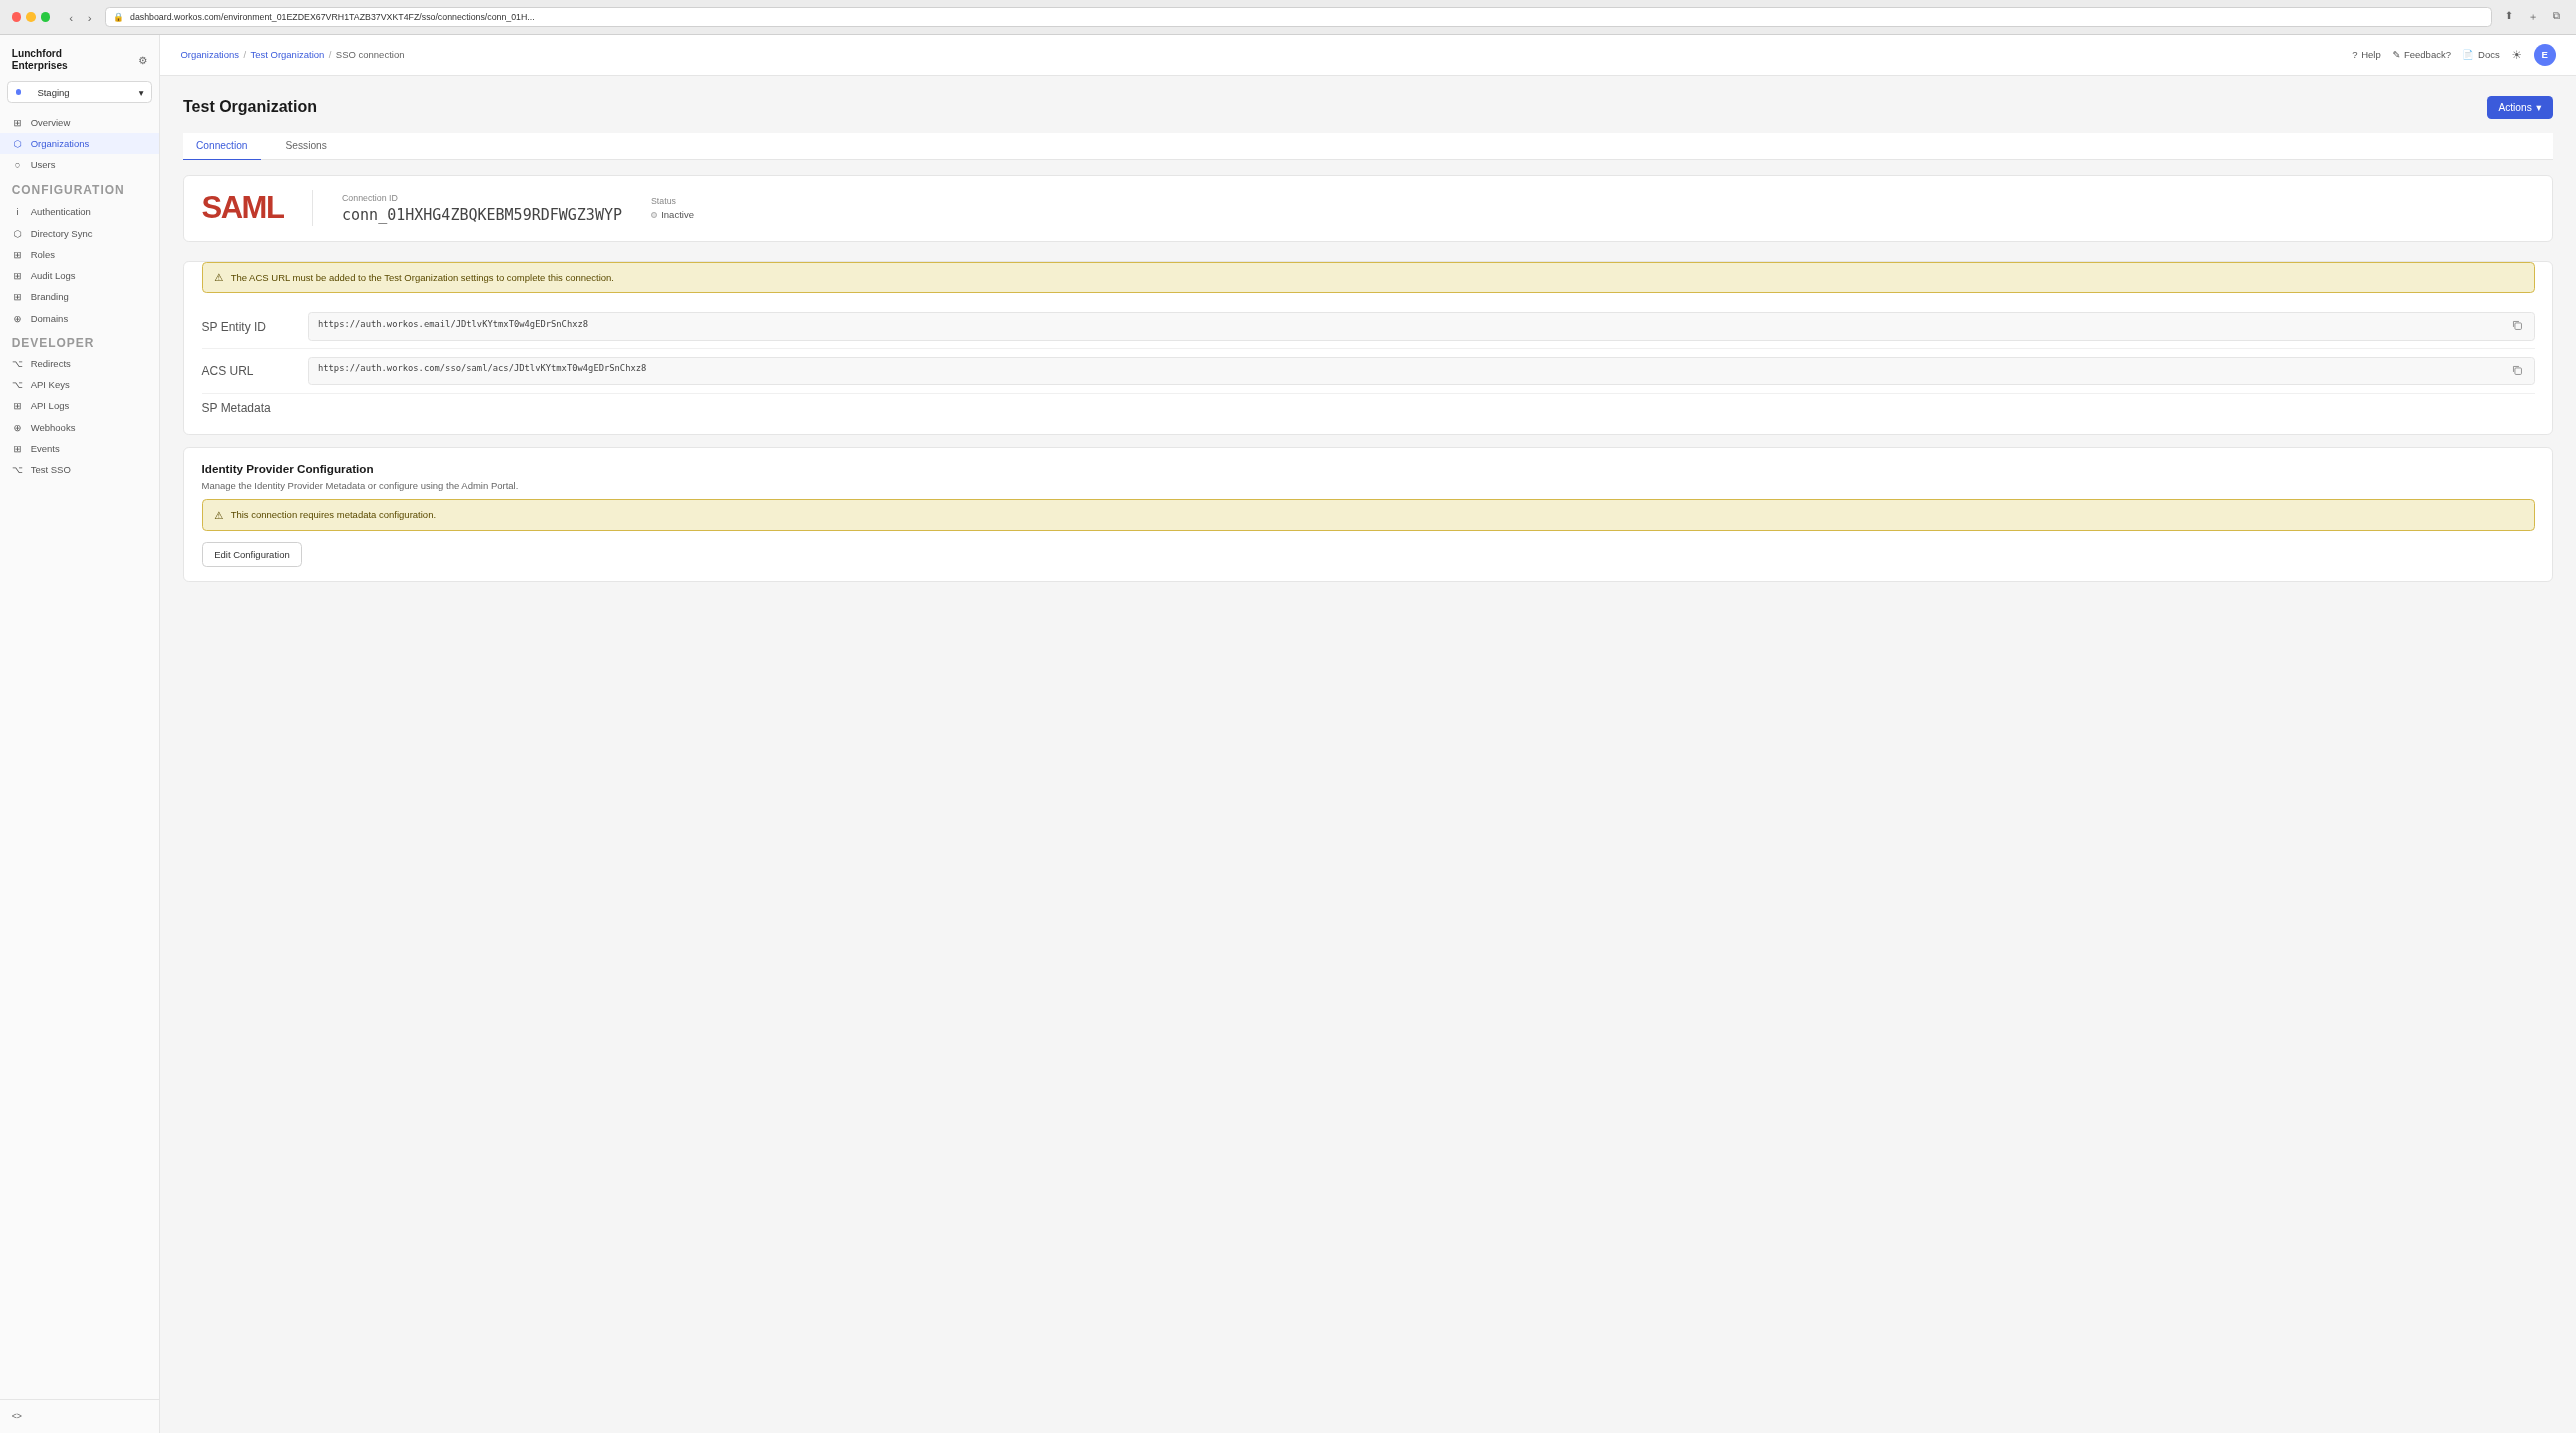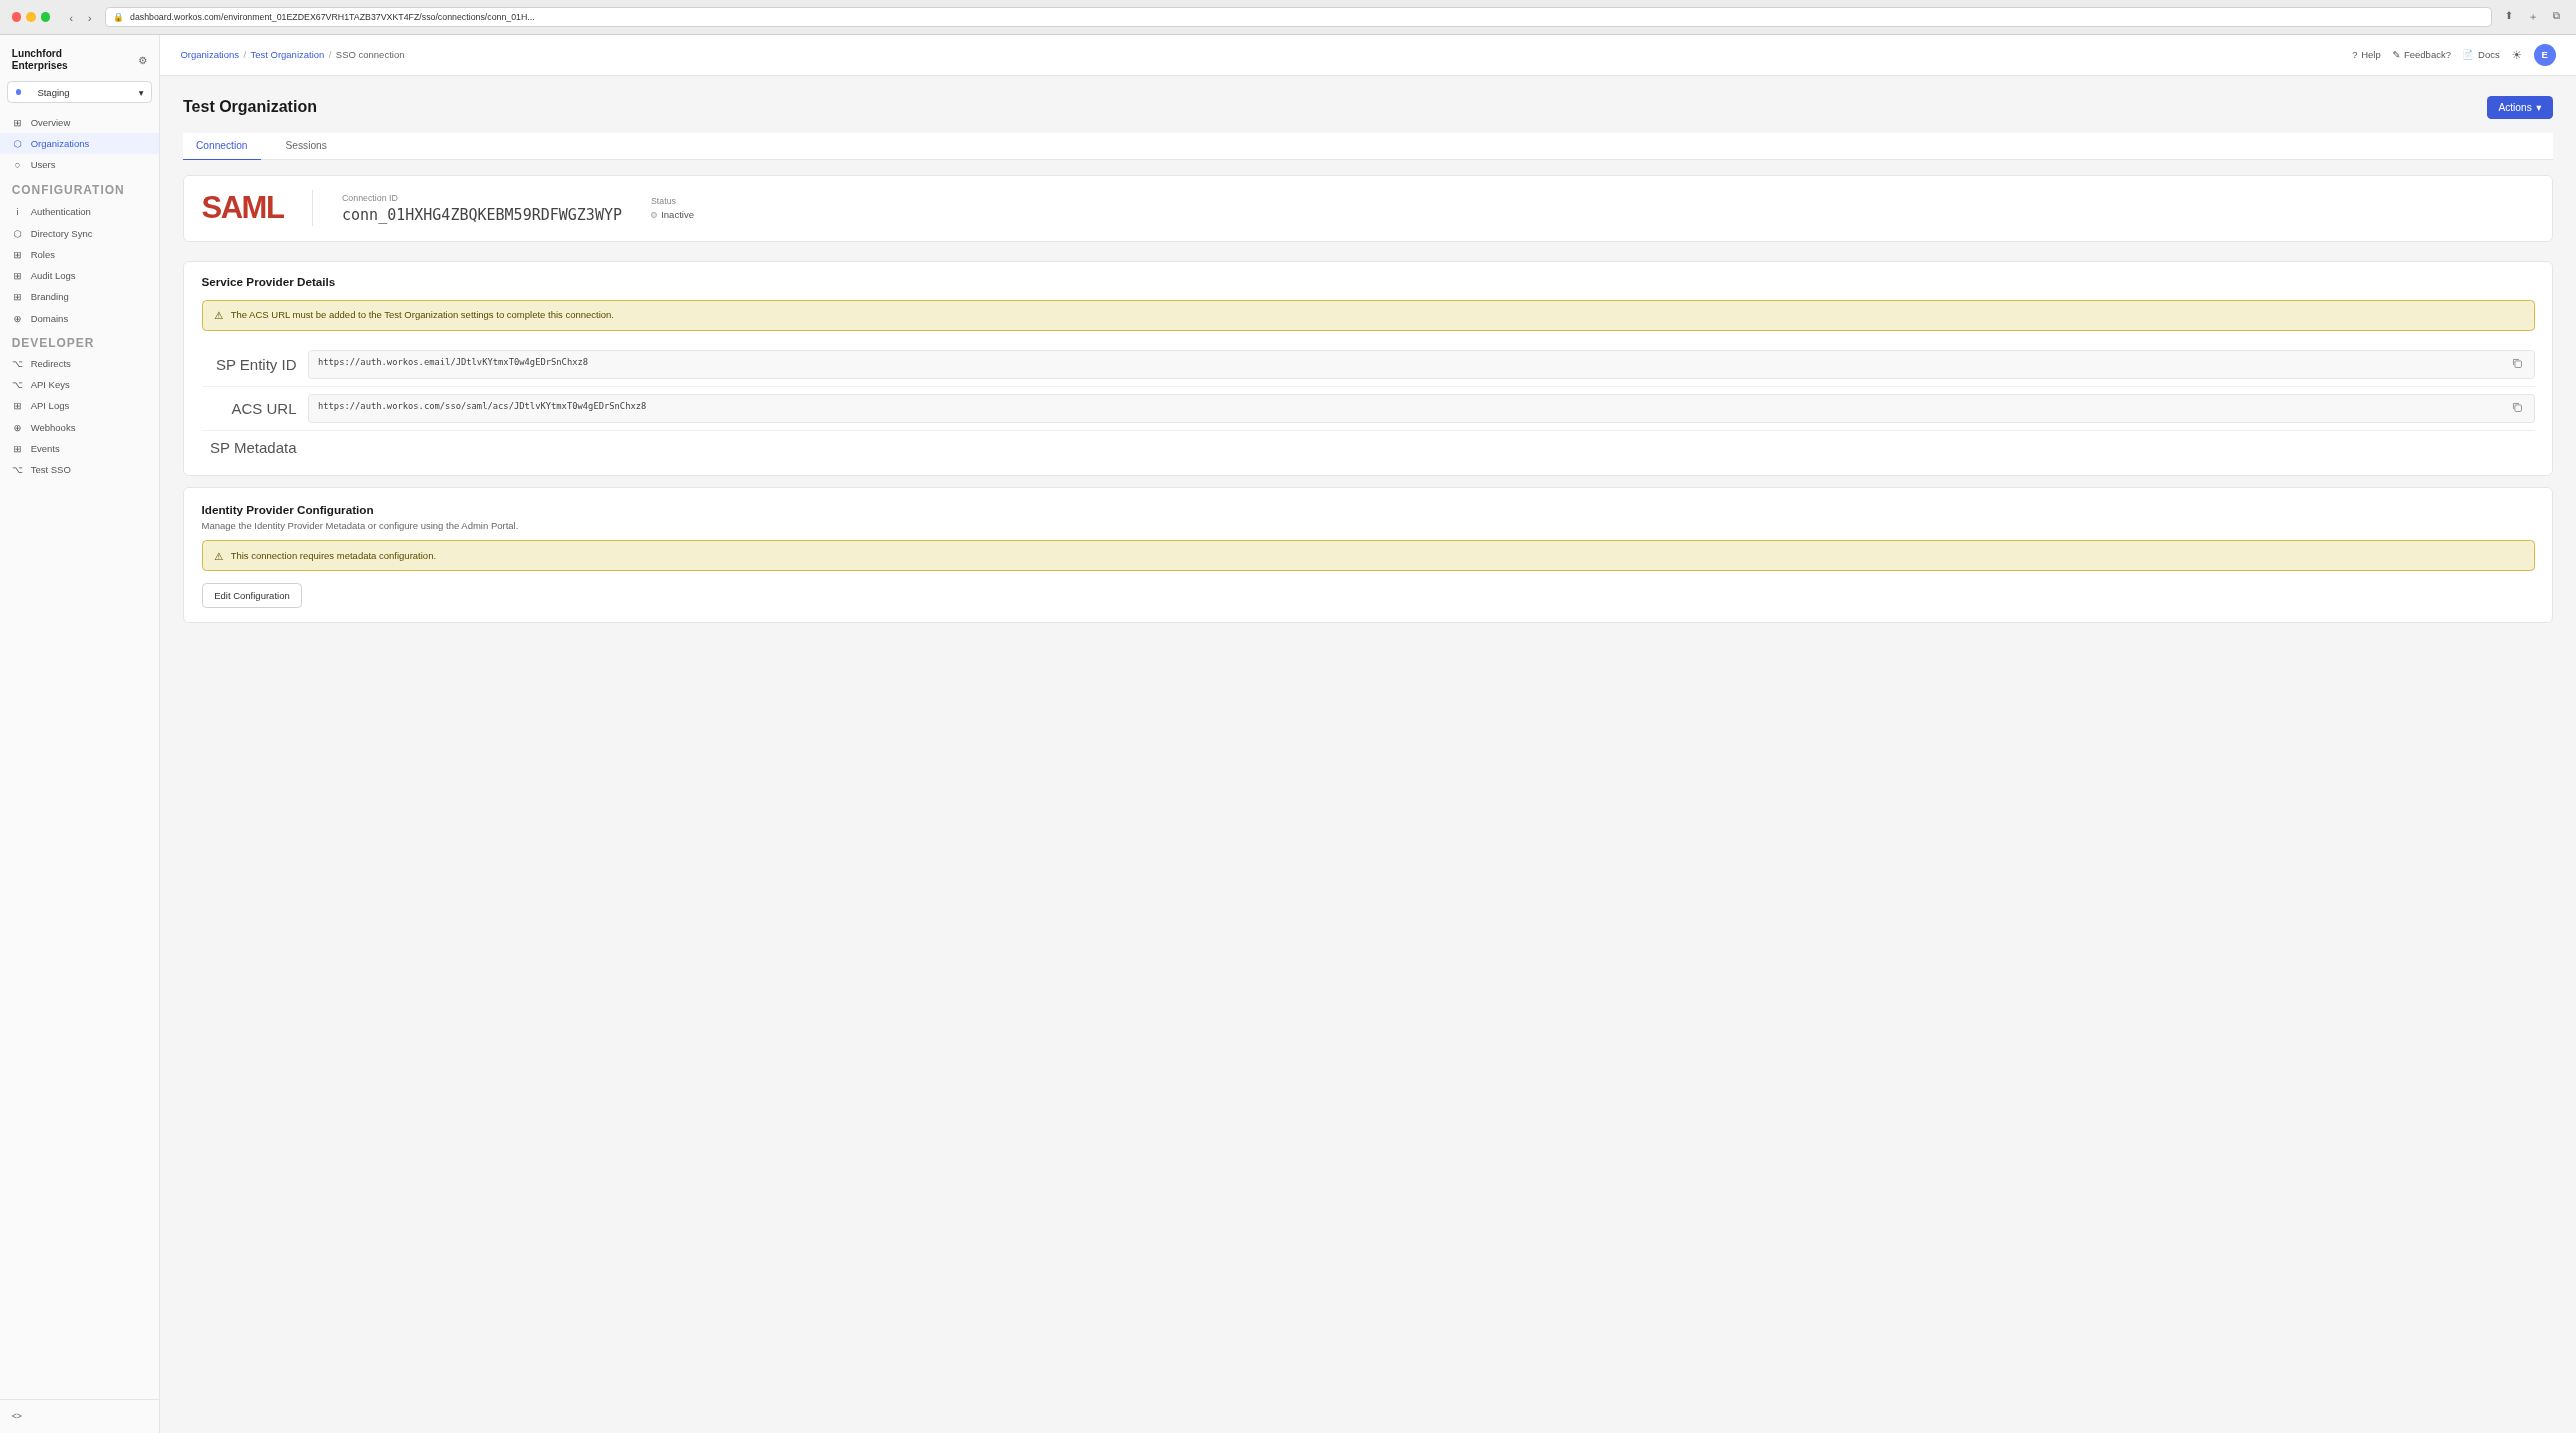--- a/index.html
+++ b/index.html
@@ -222,21 +222,21 @@
     
     .fields-container { padding: 0 17.5px 11.7px; }
     .field-row {
       display: flex;
       align-items: center;
       padding: 7.3px 0;
       border-bottom: 0.7px solid #f0f0f0;
       gap: 11.7px;
     }
     .field-row:last-child { border-bottom: none; }
-    .field-label { width: 95px; font-size: 15px; color: #555; flex-shrink: 0; font-weight: 500; text-align: right; }
+    .field-label { width: 95px; font-size: 12px; color: #555; flex-shrink: 0; font-weight: 500; }
     .field-value-box {
       flex: 1;
       background: #f8f8f8;
       border: 0.7px solid #e5e5e5;
       border-radius: 3.6px;
       padding: 5.8px 8.8px;
       font-size: 8.8px;
       color: #444;
       font-family: monospace;
       display: flex;
@@ -456,23 +456,20 @@
         <div class="saml-detail">
           <span class="saml-detail-label">Status</span>
           <div class="status-badge">
             <div class="status-dot inactive"></div>
             <span>Inactive</span>
           </div>
         </div>
       </div>
 
       <div class="section-card">
-        <div class="section-header">
-          <div class="section-title">Service Provider Details</div>
-        </div>
 
         <div class="warning-banner">
           <span class="warning-icon">⚠</span>
           <span>The ACS URL must be added to the Test Organization settings to complete this connection.</span>
         </div>
 
         <div class="fields-container">
           <div class="field-row">
             <span class="field-label">SP Entity ID</span>
             <div class="field-value-box">

